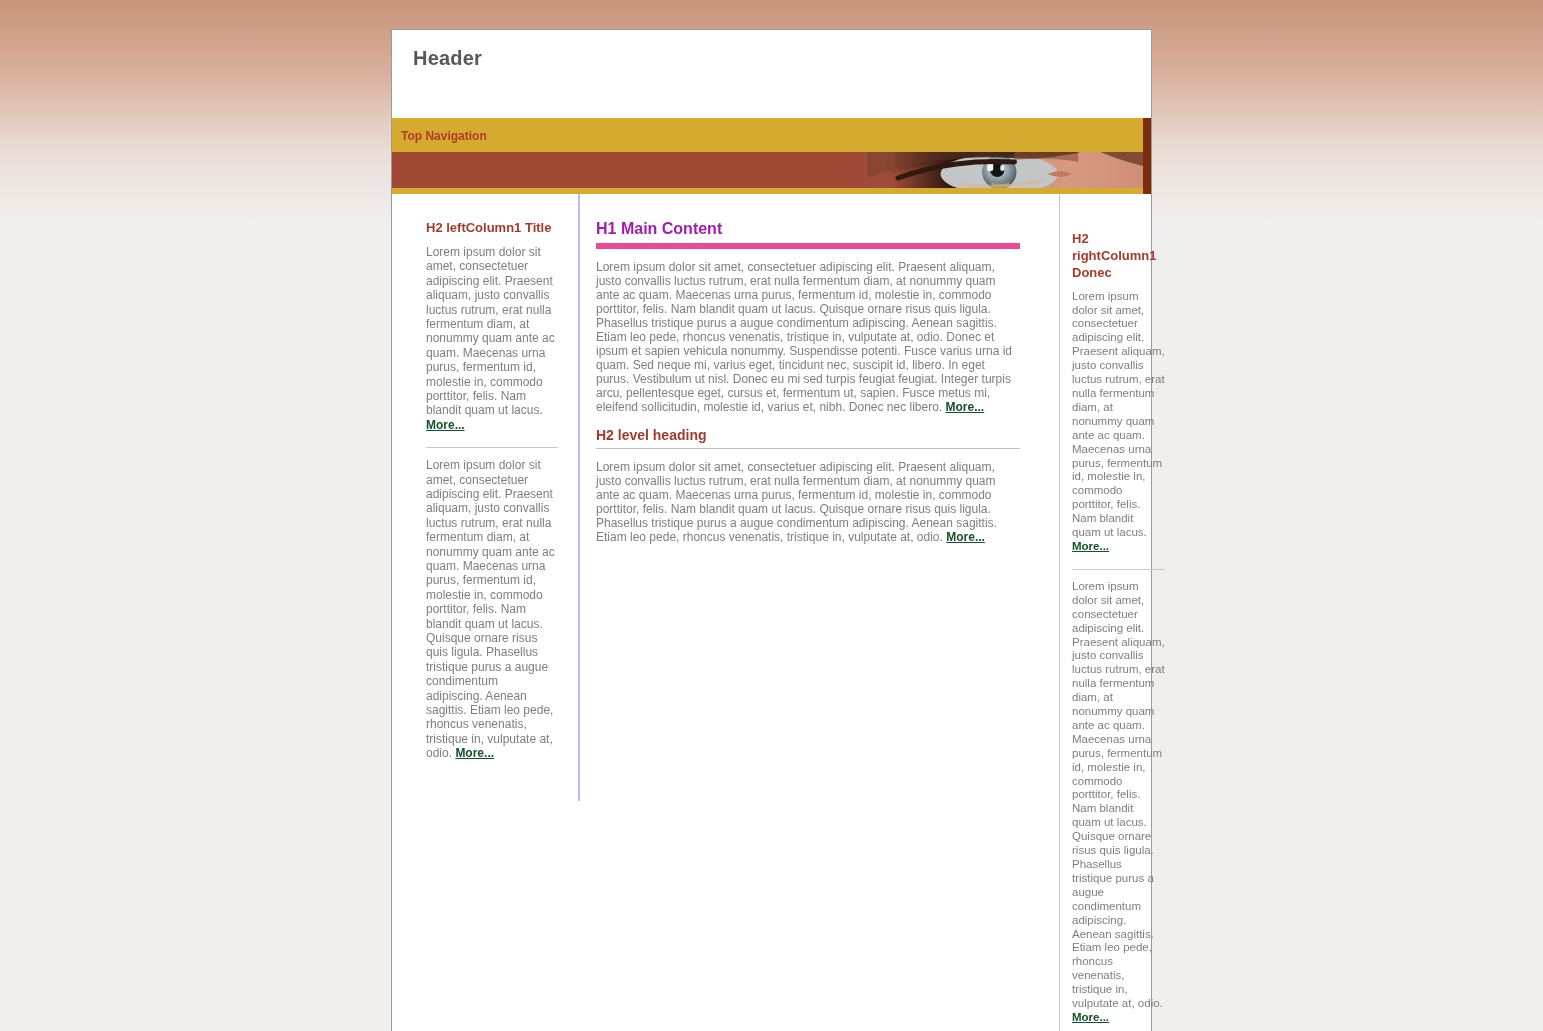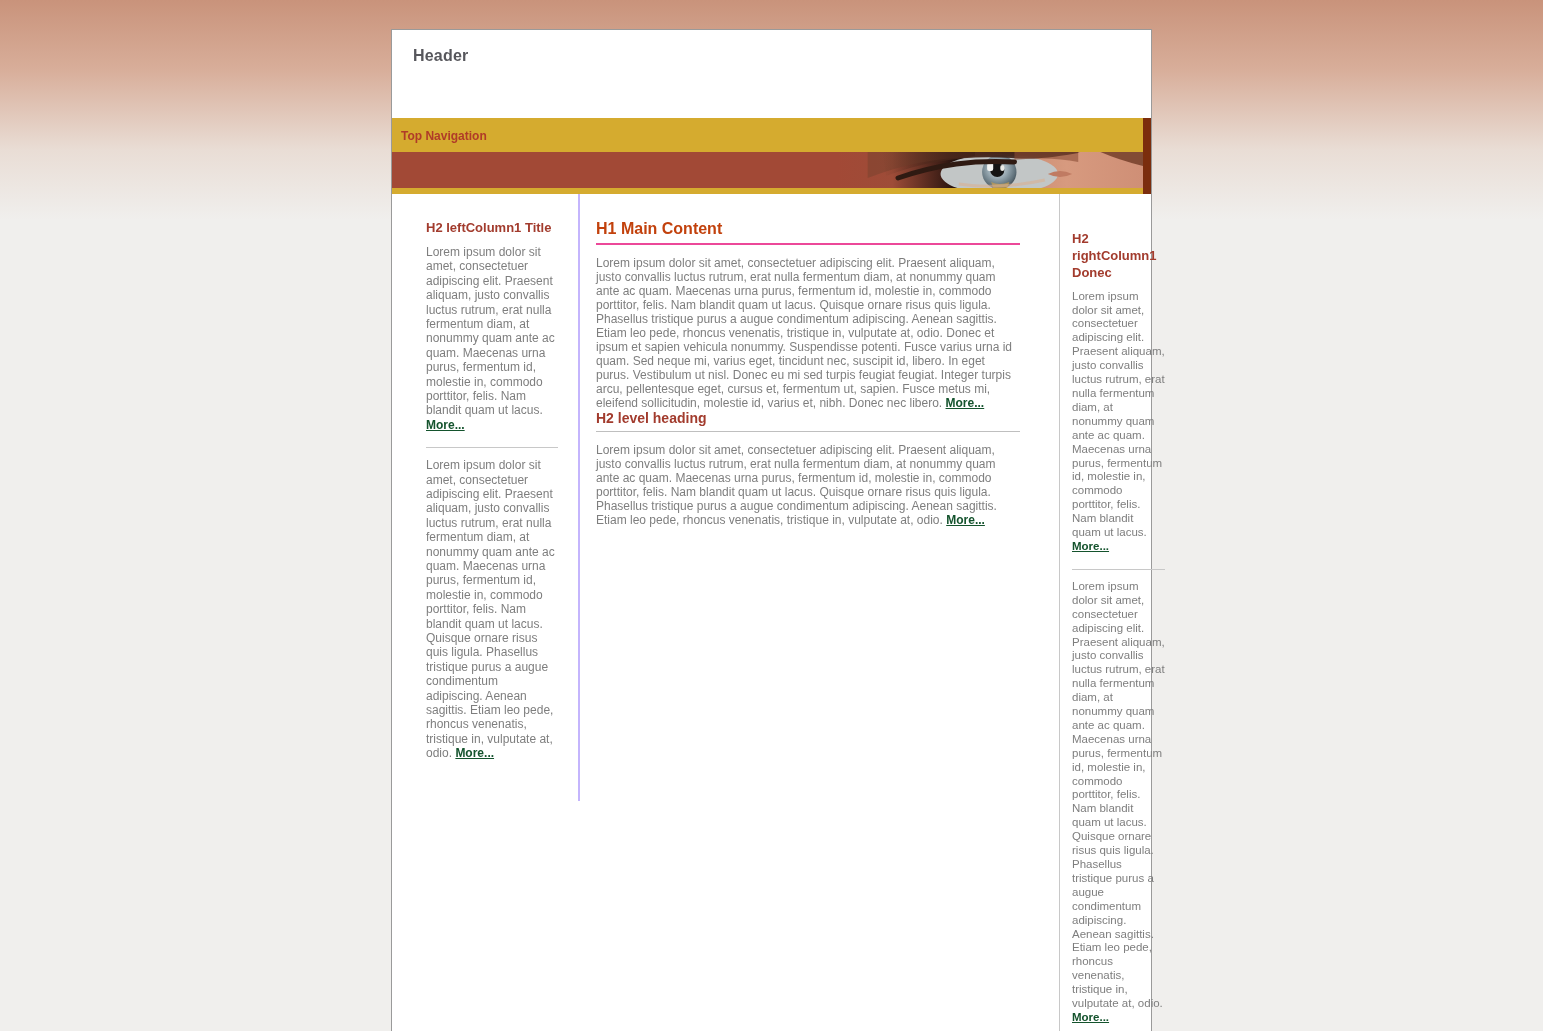--- a/index.html
+++ b/index.html
@@ -16,21 +16,21 @@
     margin: 29px auto 0 auto;
     background: #ffffff;
     border: 1px solid #9a9a9a;
     min-height: 993px;
     position: relative;
   }
   
   #header { height: 88px; background: #ffffff; }
   #header h1 {
     padding: 17px 0 0 21px;
-    font-size: 16px;
+    font-size: 20px;
     font-weight: bold;
     color: #57575c;
     letter-spacing: 0.2px;
   }
   
   #bannerwrap { background: #7b2d0d; padding-right: 8px; }
   #topnav {
     background: #d5ab2f;
     height: 34px;
     padding: 8px 0 0 9px;
@@ -67,28 +67,29 @@
   h2.sidetitle {
     font-size: 13px;
     font-weight: bold;
     color: #a23b2d;
     margin-bottom: 8px;
     line-height: 1.3;
   }
   #maincol h1.main-title {
     font-size: 16px;
     font-weight: bold;
-    color: #c2410c;
+    color: #a21caf;
     padding-bottom: 5px;
-    border-bottom: 2px solid #ec4899;
+    border-bottom: 6px solid #ec4899;
   }
   #maincol h2.sub-title {
     font-size: 14px;
     font-weight: bold;
     color: #a23b2d;
+    margin-top: 13px;
     padding-bottom: 5px;
     border-bottom: 1px solid #bfbfbf;
   }
   p.coltext {
     font-size: 12px;
     line-height: 14.4px;
     color: #7e7e7e;
   }
   #rightcol p.coltext { font-size: 11.5px; line-height: 13.9px; }
   #maincol p.coltext { line-height: 14px; margin-top: 11px; }

